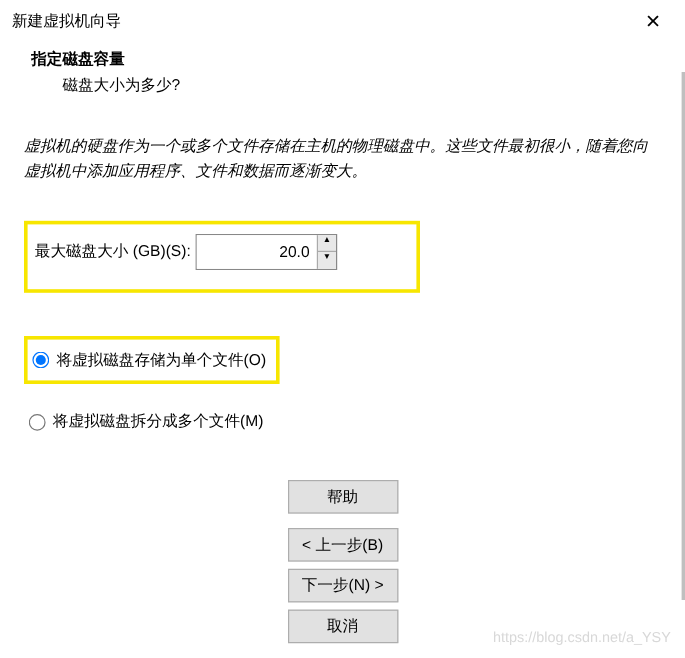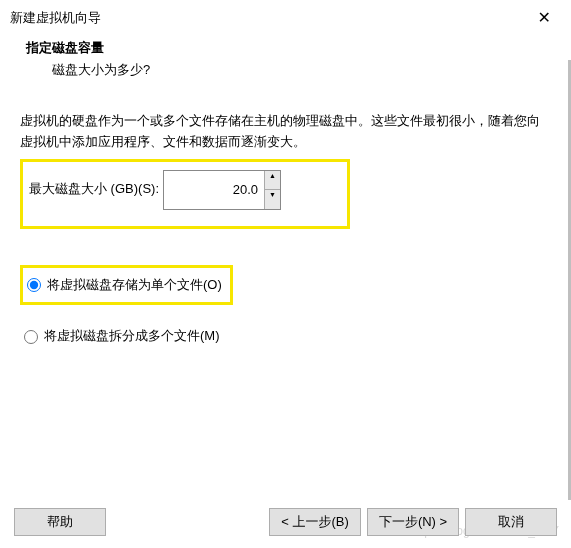--- a/index.html
+++ b/index.html
@@ -35,38 +35,39 @@
     }
     .header-sub {
       padding-left: 26px;
       font-size: 13px;
     }
     .content {
       padding: 22px 20px 0 20px;
       line-height: 1.6;
     }
     .desc {
-      margin-bottom: 6px;
+      margin-bottom: 30px;
+      font-style: italic;
     }
     .highlight-box {
       border: 3px solid #f7e600;
       padding: 8px 8px 8px 6px;
       display: inline-block;
     }
     .size-box { width: 330px; margin-bottom: 36px; }
     .size-row {
       display: flex;
       align-items: center;
       margin-bottom: 8px;
     }
     .size-label { margin-right: 4px; }
     .spinner-wrap {
       display: inline-flex;
       border: 1px solid #888;
-      height: 40px;
+      height: 30px;
       background: #fff;
     }
     .spinner-input {
       border: none;
       width: 100px;
       text-align: right;
       padding: 0 6px;
       font-family: inherit;
       font-size: 13px;
       outline: none;
@@ -110,20 +111,21 @@
     }
     .button-bar {
       position: absolute;
       bottom: 12px;
       left: 0;
       right: 0;
       display: flex;
       align-items: center;
       padding: 0 14px;
       gap: 6px;
+      flex-direction: column;
     }
     .btn {
       background: #e1e1e1;
       border: 1px solid #adadad;
       padding: 4px 0;
       font-family: inherit;
       font-size: 13px;
       cursor: pointer;
       min-width: 92px;
       text-align: center;

